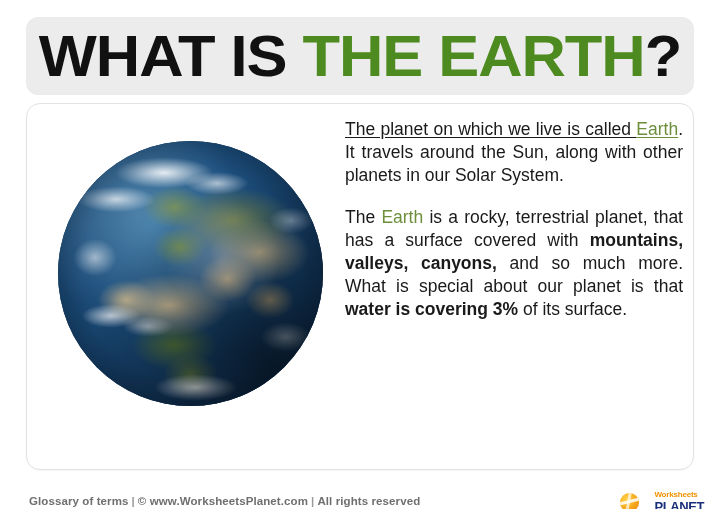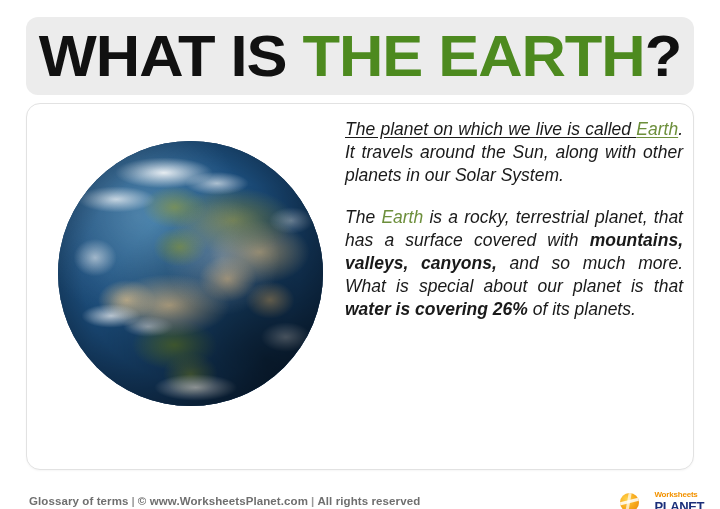--- a/index.html
+++ b/index.html
@@ -143,21 +143,20 @@
       radial-gradient(circle at 78% 82%, rgba(0,0,0,0.50) 0%, rgba(0,0,0,0) 58%),
       radial-gradient(circle at 50% 50%, rgba(0,0,0,0) 58%, rgba(0,0,0,0.45) 100%);
   }
 
   
   .text-col {
     position: absolute;
     left: 318px;
     top: 14px;
     width: 338px;
-    font-style: italic;
   }
   .para {
     color: #1a1a1a;
     font-size: 17.5px;
     line-height: 23px;
     text-align: justify;
     margin: 0 0 19px 0;
     hyphens: none;
   }
   .para:last-child { margin-bottom: 0; }
@@ -258,21 +257,21 @@
         <div class="clouds"></div>
         <div class="shade"></div>
       </div>
     </div>
 
     <div class="text-col">
 
       <p class="para"><span class="u">The planet on which we live is called </span><span class="u green">Earth</span><span>. It travels around the Sun, along with other planets in our Solar System.</span></p>
 
 
-      <p class="para"><span>The </span><span class="green">Earth</span><span> is a rocky, terrestrial planet, that has a surface covered with </span><b>mountains, valleys, canyons,</b><span> and so much more. What is special about our planet is that </span><b>water is covering 26%</b><span> of its planets.</span></p>
+      <p class="para"><span>The </span><span class="green">Earth</span><span> is a rocky, terrestrial planet, that has a surface covered with </span><b>mountains, valleys, canyons,</b><span> and so much more. What is special about our planet is that </span><b>water is covering 3%</b><span> of its surface.</span></p>
 
     </div>
   </div>
 
   <div class="footer">
     <div class="footer-text"><span>Glossary of terms</span><span class="sep">|</span><span>©</span> <span>www.WorksheetsPlanet.com</span><span class="sep">|</span><span>All rights reserved</span></div>
 
     <div class="logo">
       <div class="logo-mark"></div>
       <div class="logo-words">

